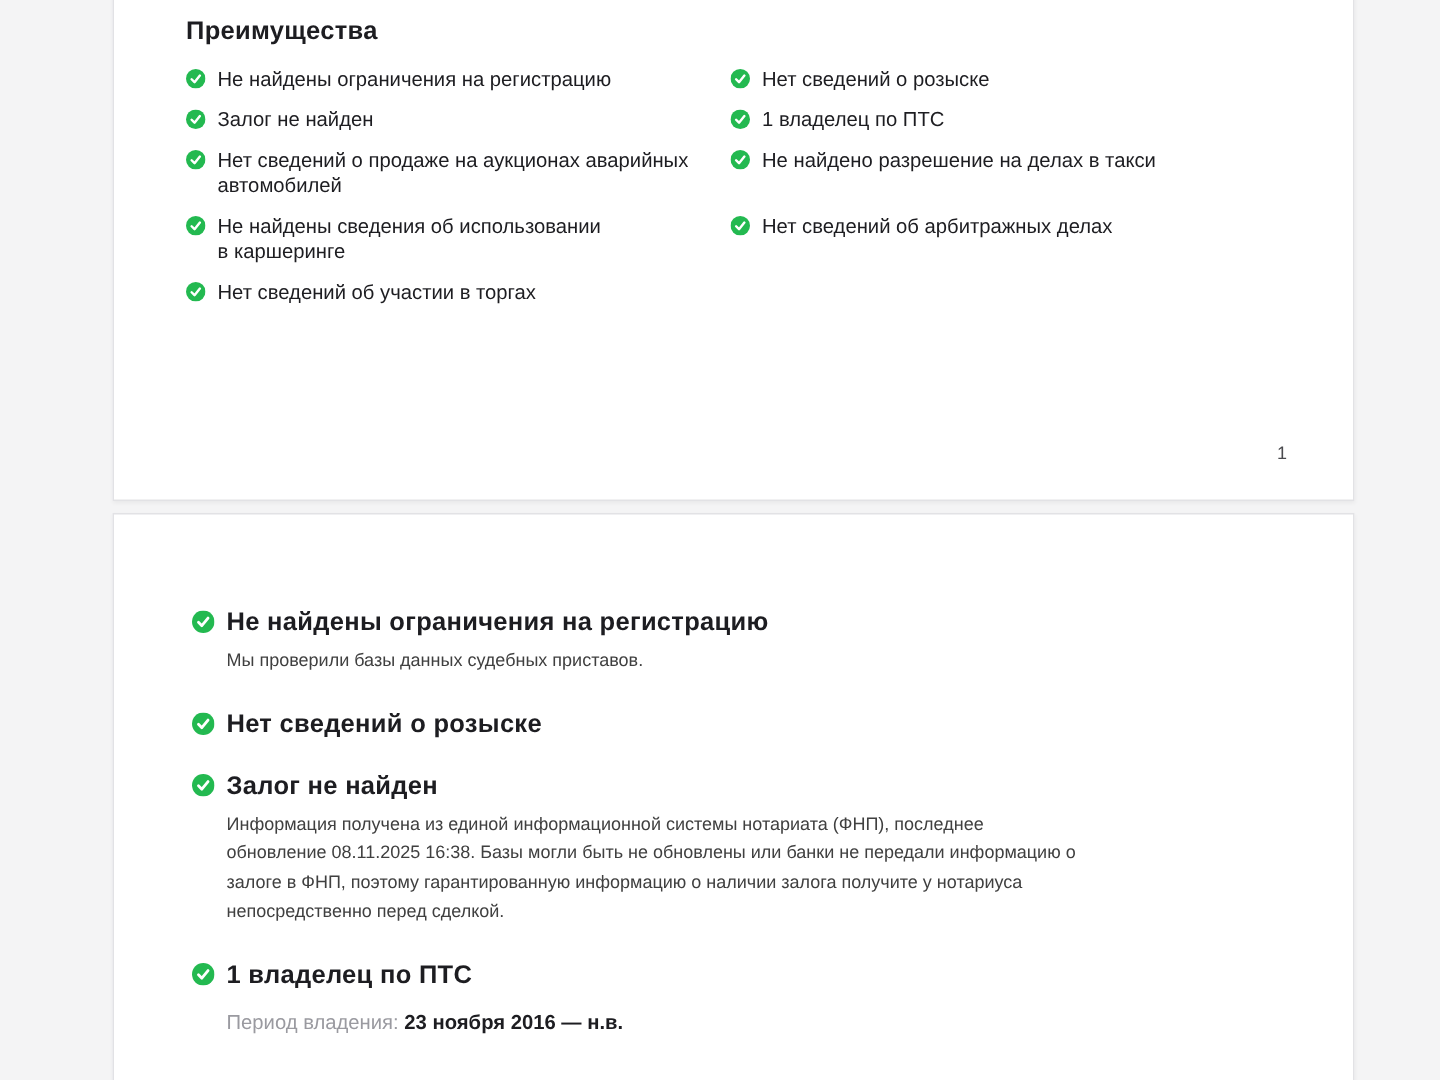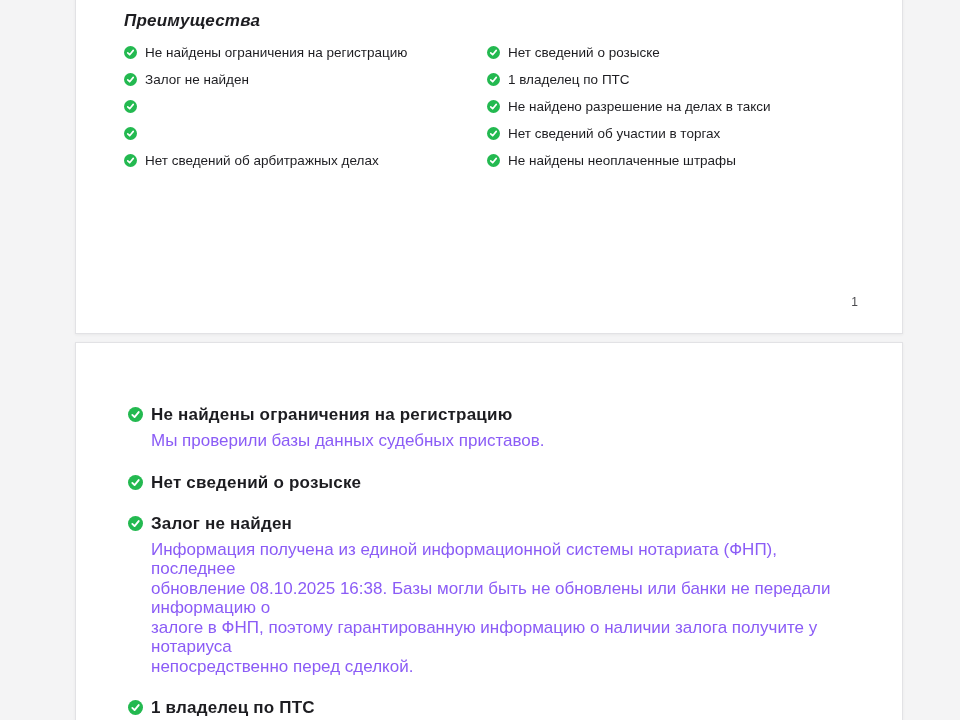--- a/index.html
+++ b/index.html
@@ -34,21 +34,20 @@
     height: 540px;
     padding: 62px 48px 0 52px;
   }
   .adv-title {
     margin: 0 0 13px 0;
     font-size: 17px;
     line-height: 20px;
     font-weight: bold;
     color: #1d1d21;
     letter-spacing: 0.2px;
-    font-style: italic;
   }
   .adv-grid {
     display: grid;
     grid-template-columns: 352px 1fr;
     column-gap: 11px;
     row-gap: 10px;
   }
   .adv-cell {
     display: flex;
     align-items: flex-start;
@@ -86,23 +85,23 @@
     letter-spacing: 0.2px;
   }
   .sec-title svg {
     width: 15px;
     height: 15px;
     flex: none;
     margin: 2px 8px 0 0;
   }
   .sec-desc {
     margin: 7px 0 0 23px;
-    font-size: 17px;
+    font-size: 12px;
     line-height: 19.5px;
-    color: #8b5cf6;
+    color: #404040;
     max-width: 700px;
     white-space: pre-line;
   }
   .sec-period {
     margin: 14px 0 0 23px;
     font-size: 13.5px;
     line-height: 17px;
   }
   .sec-period .period-label {
     color: #9a9aa0;
@@ -146,54 +145,51 @@
             <circle cx="8" cy="8" r="8" fill="#23B950"></circle>
             <path d="M4.6 8.4 L7 10.8 L11.4 5.4" fill="none" stroke="#ffffff" stroke-width="2" stroke-linecap="round" stroke-linejoin="round"></path>
           </svg>
           <span class="adv-text">1 владелец по ПТС</span>
         </div>
         <div class="adv-cell">
           <svg viewBox="0 0 16 16">
             <circle cx="8" cy="8" r="8" fill="#23B950"></circle>
             <path d="M4.6 8.4 L7 10.8 L11.4 5.4" fill="none" stroke="#ffffff" stroke-width="2" stroke-linecap="round" stroke-linejoin="round"></path>
           </svg>
+          <span class="adv-text">Нет сведений о продаже на аукционах аварийных
+автомобилей</span>
         </div>
         <div class="adv-cell">
           <svg viewBox="0 0 16 16">
             <circle cx="8" cy="8" r="8" fill="#23B950"></circle>
             <path d="M4.6 8.4 L7 10.8 L11.4 5.4" fill="none" stroke="#ffffff" stroke-width="2" stroke-linecap="round" stroke-linejoin="round"></path>
           </svg>
           <span class="adv-text">Не найдено разрешение на делах в такси</span>
         </div>
         <div class="adv-cell">
           <svg viewBox="0 0 16 16">
             <circle cx="8" cy="8" r="8" fill="#23B950"></circle>
             <path d="M4.6 8.4 L7 10.8 L11.4 5.4" fill="none" stroke="#ffffff" stroke-width="2" stroke-linecap="round" stroke-linejoin="round"></path>
           </svg>
+          <span class="adv-text">Не найдены сведения об использовании
+в каршеринге</span>
+        </div>
+        <div class="adv-cell">
+          <svg viewBox="0 0 16 16">
+            <circle cx="8" cy="8" r="8" fill="#23B950"></circle>
+            <path d="M4.6 8.4 L7 10.8 L11.4 5.4" fill="none" stroke="#ffffff" stroke-width="2" stroke-linecap="round" stroke-linejoin="round"></path>
+          </svg>
+          <span class="adv-text">Нет сведений об арбитражных делах</span>
         </div>
         <div class="adv-cell">
           <svg viewBox="0 0 16 16">
             <circle cx="8" cy="8" r="8" fill="#23B950"></circle>
             <path d="M4.6 8.4 L7 10.8 L11.4 5.4" fill="none" stroke="#ffffff" stroke-width="2" stroke-linecap="round" stroke-linejoin="round"></path>
           </svg>
           <span class="adv-text">Нет сведений об участии в торгах</span>
-        </div>
-        <div class="adv-cell">
-          <svg viewBox="0 0 16 16">
-            <circle cx="8" cy="8" r="8" fill="#23B950"></circle>
-            <path d="M4.6 8.4 L7 10.8 L11.4 5.4" fill="none" stroke="#ffffff" stroke-width="2" stroke-linecap="round" stroke-linejoin="round"></path>
-          </svg>
-          <span class="adv-text">Нет сведений об арбитражных делах</span>
-        </div>
-        <div class="adv-cell">
-          <svg viewBox="0 0 16 16">
-            <circle cx="8" cy="8" r="8" fill="#23B950"></circle>
-            <path d="M4.6 8.4 L7 10.8 L11.4 5.4" fill="none" stroke="#ffffff" stroke-width="2" stroke-linecap="round" stroke-linejoin="round"></path>
-          </svg>
-          <span class="adv-text">Не найдены неоплаченные штрафы</span>
         </div>
         <div class="adv-cell"></div>
       </div>
     <div class="page-number">1</div>
   </div>
 
   <div class="page" id="page2">
     <div>
         <section class="report-section">
           <h2 class="sec-title">
@@ -216,29 +212,30 @@
         </section>
         <section class="report-section">
           <h2 class="sec-title">
             <svg viewBox="0 0 16 16">
               <circle cx="8" cy="8" r="8" fill="#23B950"></circle>
               <path d="M4.6 8.4 L7 10.8 L11.4 5.4" fill="none" stroke="#ffffff" stroke-width="2" stroke-linecap="round" stroke-linejoin="round"></path>
             </svg>
             <span>Залог не найден</span>
           </h2>
           <p class="sec-desc">Информация получена из единой информационной системы нотариата (ФНП), последнее
-обновление 08.10.2025 16:38. Базы могли быть не обновлены или банки не передали информацию о
+обновление 08.11.2025 16:38. Базы могли быть не обновлены или банки не передали информацию о
 залоге в ФНП, поэтому гарантированную информацию о наличии залога получите у нотариуса
 непосредственно перед сделкой.</p>
         </section>
         <section class="report-section">
           <h2 class="sec-title">
             <svg viewBox="0 0 16 16">
               <circle cx="8" cy="8" r="8" fill="#23B950"></circle>
               <path d="M4.6 8.4 L7 10.8 L11.4 5.4" fill="none" stroke="#ffffff" stroke-width="2" stroke-linecap="round" stroke-linejoin="round"></path>
             </svg>
             <span>1 владелец по ПТС</span>
           </h2>
+          <p class="sec-period"><span class="period-label">Период владения: </span><span class="period-value">23 ноября 2016 — н.в.</span></p>
         </section>
       </div>
   </div>
 
 </div>
 
 </body></html>

